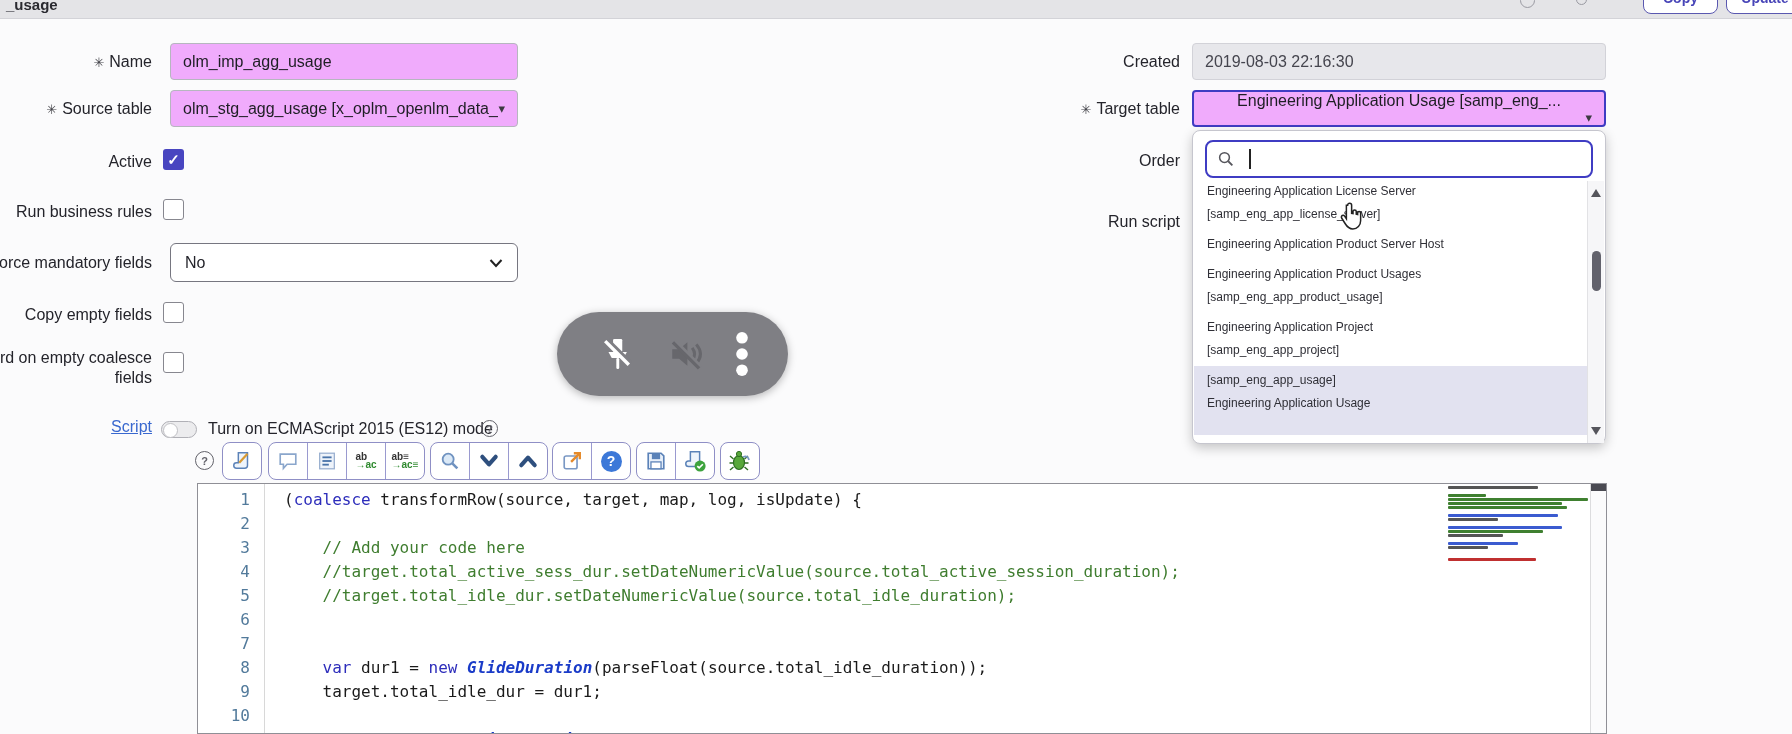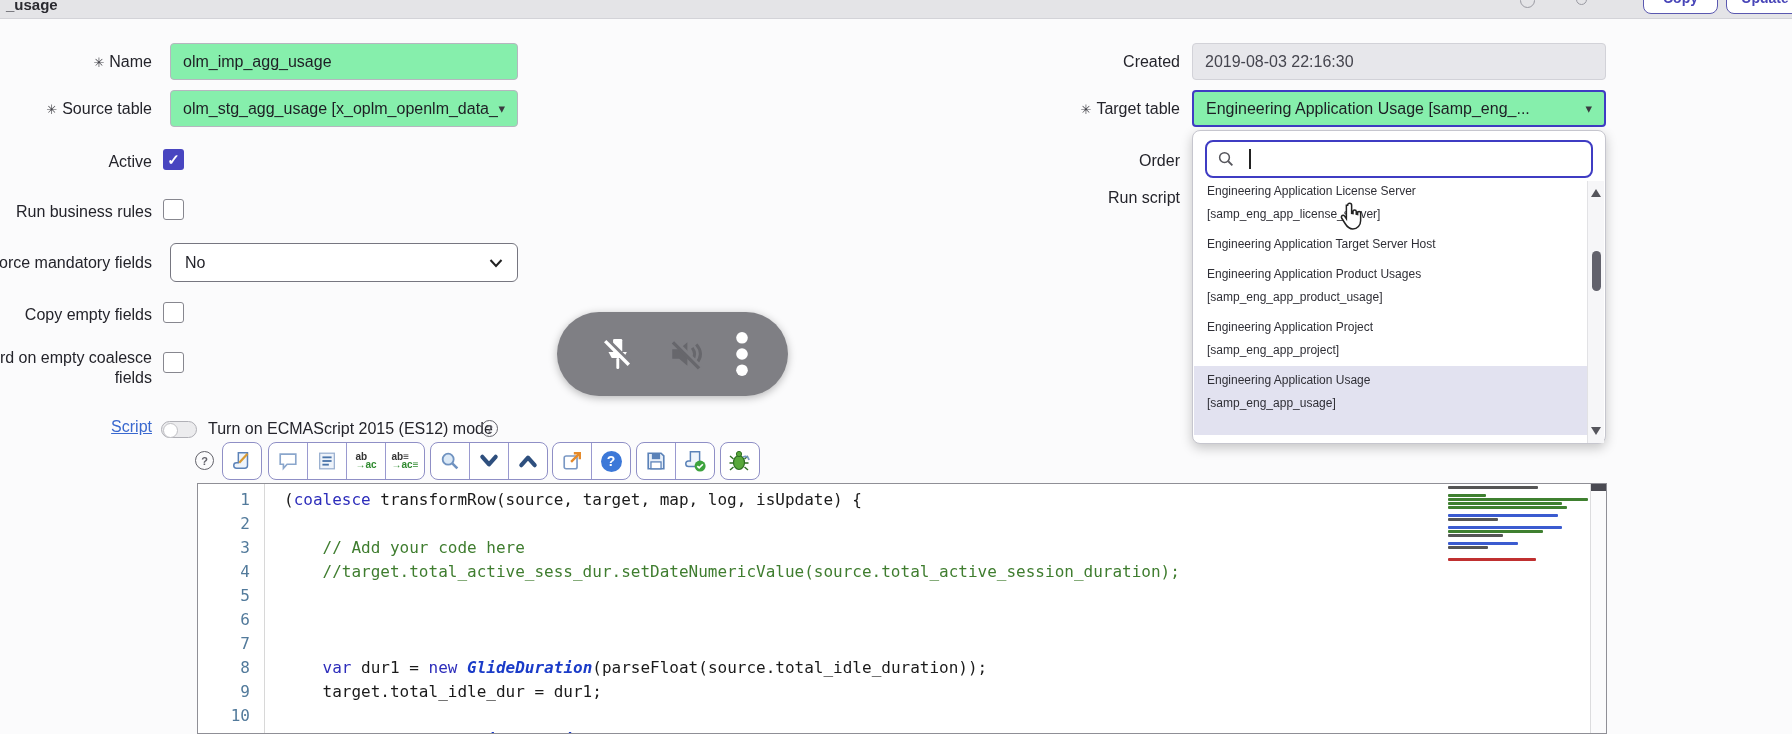--- a/index.html
+++ b/index.html
@@ -7,21 +7,21 @@
           background:#fbfbfc;font-family:"Liberation Sans",sans-serif;color:#24242b;}
   
   .topstrip{position:absolute;left:0;top:0;width:1792px;height:18px;background:#e4e4e7;border-bottom:1px solid #d3d3d8;}
   .wintitle{position:absolute;left:6px;top:-4px;font-size:15px;font-weight:bold;color:#2a2a30;}
   .topbtn{position:absolute;top:-19px;height:33px;background:#fff;border:1.5px solid #5a58b0;border-radius:8px;
           color:#4845b8;font-size:14px;font-weight:bold;display:flex;align-items:center;justify-content:center;}
   .hdricon{position:absolute;border:1.5px solid #9a9aa2;border-radius:50%;}
   
   .lbl{position:absolute;text-align:right;font-size:16px;color:#24242b;line-height:20px;}
   .req{font-size:13px;color:#44444a;margin-right:5px;}
-  .fld{position:absolute;background:#86efac;border:1px solid #b6b6bf;border-radius:4px;height:37px;
+  .fld{position:absolute;background:#f0abfc;border:1px solid #b6b6bf;border-radius:4px;height:37px;
        display:flex;align-items:center;padding:0 12px;font-size:16px;color:#1e1e24;box-sizing:border-box;}
   .fld.ro{background:#e7e7eb;border-color:#d2d2d8;color:#45454e;}
   .fld.focus{border:2px solid #3f3cc3;}
   .caret{margin-left:auto;color:#3a3a40;font-size:13px;}
   .fldtxt{white-space:nowrap;overflow:hidden;}
   .chk{position:absolute;width:21px;height:21px;border-radius:3px;box-sizing:border-box;}
   .chk.on{background:#4845c0;color:#fff;font-size:15px;font-weight:bold;display:flex;align-items:center;justify-content:center;}
   .chk.off{background:#fff;border:1.5px solid #87878f;}
   .select{position:absolute;background:#fff;border:1px solid #767680;border-radius:6px;height:39px;
           display:flex;align-items:center;padding:0 14px;font-size:16px;box-sizing:border-box;}
@@ -127,56 +127,56 @@
   <div class="lbl" style="left:208px;top:419px;width:300px;text-align:left;">Turn on ECMAScript 2015 (ES12) mode</div>
   <div class="helpc" style="left:481px;top:420px;">?</div>
 
   <div class="lbl" style="left:1000px;top:52px;width:180px;">Created</div>
   <div class="fld ro" style="left:1192px;top:43px;width:414px;">
     <span>2019-08-03 22:16:30</span>
     </div>
 
   <div class="lbl" style="left:1000px;top:99px;width:180px;">
     <span class="req">✳</span><span>Target table</span></div>
-  <div class="fld focus" style="left:1192px;top:90px;width:414px;">
+  <div class="fld focus" style="left:1192px;top:90px;width:414px;flex-direction:column;">
     <span class="fldtxt">Engineering Application Usage [samp_eng_...</span>
     <span class="caret">▾</span>
     </div>
 
   <div class="lbl" style="left:1000px;top:151px;width:180px;">Order</div>
-  <div class="lbl" style="left:1000px;top:188px;width:180px;">Run script</div>
+  <div class="lbl" style="left:1000px;top:212px;width:180px;">Run script</div>
 
   <div class="ddpanel">
     <div class="ddsearch">
       <svg width="18" height="18" viewBox="0 0 24 24">
         <circle cx="10" cy="10" r="6.5" fill="none" stroke="#55555c" stroke-width="2"></circle>
         <line x1="15" y1="15" x2="20.5" y2="20.5" stroke="#55555c" stroke-width="2.4"></line>
         </svg>
       <div class="ddcaret"></div>
       <span></span>
     </div>
     <div class="ddlist">
         <div class="dd-item">
           <div>Engineering Application License Server</div>
           <div>[samp_eng_app_license_server]</div>
         </div>
         <div class="dd-item">
-          <div>Engineering Application Target Server Host</div>
+          <div>Engineering Application Product Server Host</div>
         </div>
         <div class="dd-item">
           <div>Engineering Application Product Usages</div>
           <div>[samp_eng_app_product_usage]</div>
         </div>
         <div class="dd-item">
           <div>Engineering Application Project</div>
           <div>[samp_eng_app_project]</div>
         </div>
         <div class="dd-item highlighted">
+          <div>[samp_eng_app_usage]</div>
           <div>Engineering Application Usage</div>
-          <div>[samp_eng_app_usage]</div>
         </div>
       </div>
     <div class="ddscroll">
       <div class="sarrow up"></div>
       <div class="sthumb"></div>
       <div class="sarrow dn"></div>
     </div>
   </div>
 
   <svg class="cursor-hand" viewBox="0 0 24 26">
@@ -314,20 +314,21 @@
         <div class="code-row">
           <div class="ln">3</div>
           <div class="ct"><span class="tok-comment">    // Add your code here</span></div>
         </div>
         <div class="code-row">
           <div class="ln">4</div>
           <div class="ct"><span class="tok-comment">    //target.total_active_sess_dur.setDateNumericValue(source.total_active_session_duration);</span></div>
         </div>
         <div class="code-row">
           <div class="ln">5</div>
+          <div class="ct"><span class="tok-comment">    //target.total_idle_dur.setDateNumericValue(source.total_idle_duration);</span></div>
         </div>
         <div class="code-row">
           <div class="ln">6</div>
         </div>
         <div class="code-row">
           <div class="ln">7</div>
           <div class="ct"></div>
         </div>
         <div class="code-row">
           <div class="ln">8</div>

